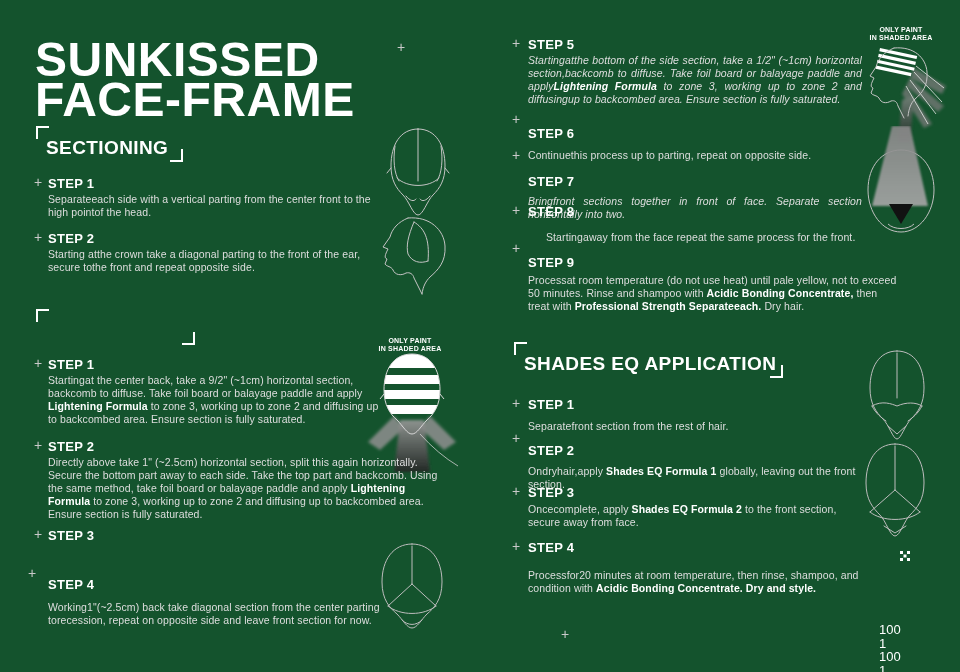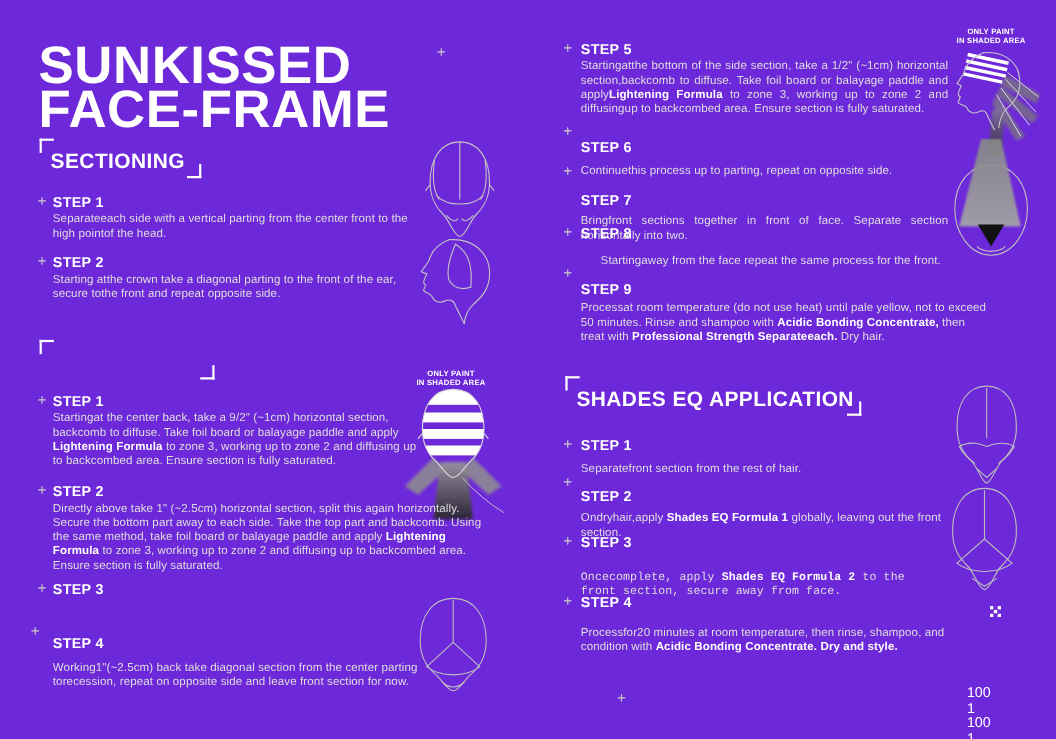--- a/index.html
+++ b/index.html
@@ -1,17 +1,17 @@
 <!DOCTYPE html>
 <html><head>
 <meta charset="utf-8">
 <style>
   html,body{margin:0;padding:0;background:#000;}
   .page{
-    position:relative;width:960px;height:672px;background:#6d28d9;overflow:hidden;
+    position:relative;width:960px;height:672px;background:#14532d;overflow:hidden;
     font-family:"Liberation Sans",sans-serif;color:#fff;
   }
   .abs{position:absolute;}
   .title{
     font-size:48px;font-weight:bold;line-height:0.84;letter-spacing:0.5px;color:#fff;
   }
   .plus{
     position:absolute;color:#c9c9c9;font-size:14px;font-weight:400;line-height:1;
   }
   .sec-hdr{position:absolute;text-align:center;}
@@ -20,21 +20,21 @@
   }
   .btl{position:absolute;left:0;top:0;width:11px;height:11px;border-left:2px solid #fff;border-top:2px solid #fff;}
   .bbr{position:absolute;width:11px;height:11px;border-right:2px solid #fff;border-bottom:2px solid #fff;}
   .step-h{
     position:absolute;font-size:13px;font-weight:bold;letter-spacing:0.3px;color:#fff;white-space:nowrap;
   }
   .body-p{
     position:absolute;font-size:10.5px;line-height:13px;color:#dedede;letter-spacing:0.1px;
   }
   .body-p .b{font-weight:bold;color:#fff;}
-  .j{text-align:justify;}
+  .j{text-align:justify;font-style:italic;}
   .onlypaint{
     position:absolute;text-align:center;font-size:7px;font-weight:bold;line-height:8px;letter-spacing:0.2px;color:#fff;
   }
   .footer-num{font-size:13px;line-height:13.5px;color:#fff;}
   svg{display:block;}
   .diagram path,.diagram line,.diagram ellipse{vector-effect:non-scaling-stroke;}
 </style>
 </head>
 <body>
 
@@ -238,21 +238,21 @@
   <span class="plus" style="left:512px;top:396px;">+</span>
   <div class="step-h" style="left:528px;top:397px;">STEP 1</div>
   <div class="body-p" style="left:528px;top:420px;width:340px;">Separatefront section from the rest of hair.</div>
 
   <span class="plus" style="left:512px;top:431px;">+</span>
   <div class="step-h" style="left:528px;top:443px;">STEP 2</div>
   <div class="body-p" style="left:528px;top:465px;width:330px;"><span>Ondryhair,apply </span><span class="b">Shades EQ Formula 1</span><span> globally, leaving out the front section.</span></div>
 
   <span class="plus" style="left:512px;top:484px;">+</span>
   <div class="step-h" style="left:528px;top:485px;">STEP 3</div>
-  <div class="body-p" style="left:528px;top:519px;width:330px;font-family:Liberation Mono, monospace;"><span>Oncecomplete, apply </span><span class="b">Shades EQ Formula 2</span><span> to the front section, secure away from face.</span></div>
+  <div class="body-p" style="left:528px;top:503px;width:330px;"><span>Oncecomplete, apply </span><span class="b">Shades EQ Formula 2</span><span> to the front section, secure away from face.</span></div>
 
   <span class="plus" style="left:512px;top:539px;">+</span>
   <div class="step-h" style="left:528px;top:540px;">STEP 4</div>
   <div class="body-p" style="left:528px;top:569px;width:340px;"><span>Processfor20 minutes at room temperature, then rinse, shampoo, and condition with </span><span class="b">Acidic Bonding Concentrate. Dry and style.</span></div>
 
   <div class="abs diagram" style="left:858px;top:348px;">
     <svg width="78" height="96" viewBox="0 0 78 96" fill="none" stroke="#bdbdbd" stroke-width="1" stroke-linecap="round">
       <path d="M39 3 C21 3 12 19 12 40 C12 56 18 64 25 71 C31 77 35 91 39 91 C43 91 47 77 53 71 C60 64 66 56 66 40 C66 19 57 3 39 3 Z"></path>
       <line x1="39" y1="5" x2="39" y2="50"></line>
       <path d="M14 58 C24 52 34 56 39 58 C48 54 58 54 64 58"></path>

